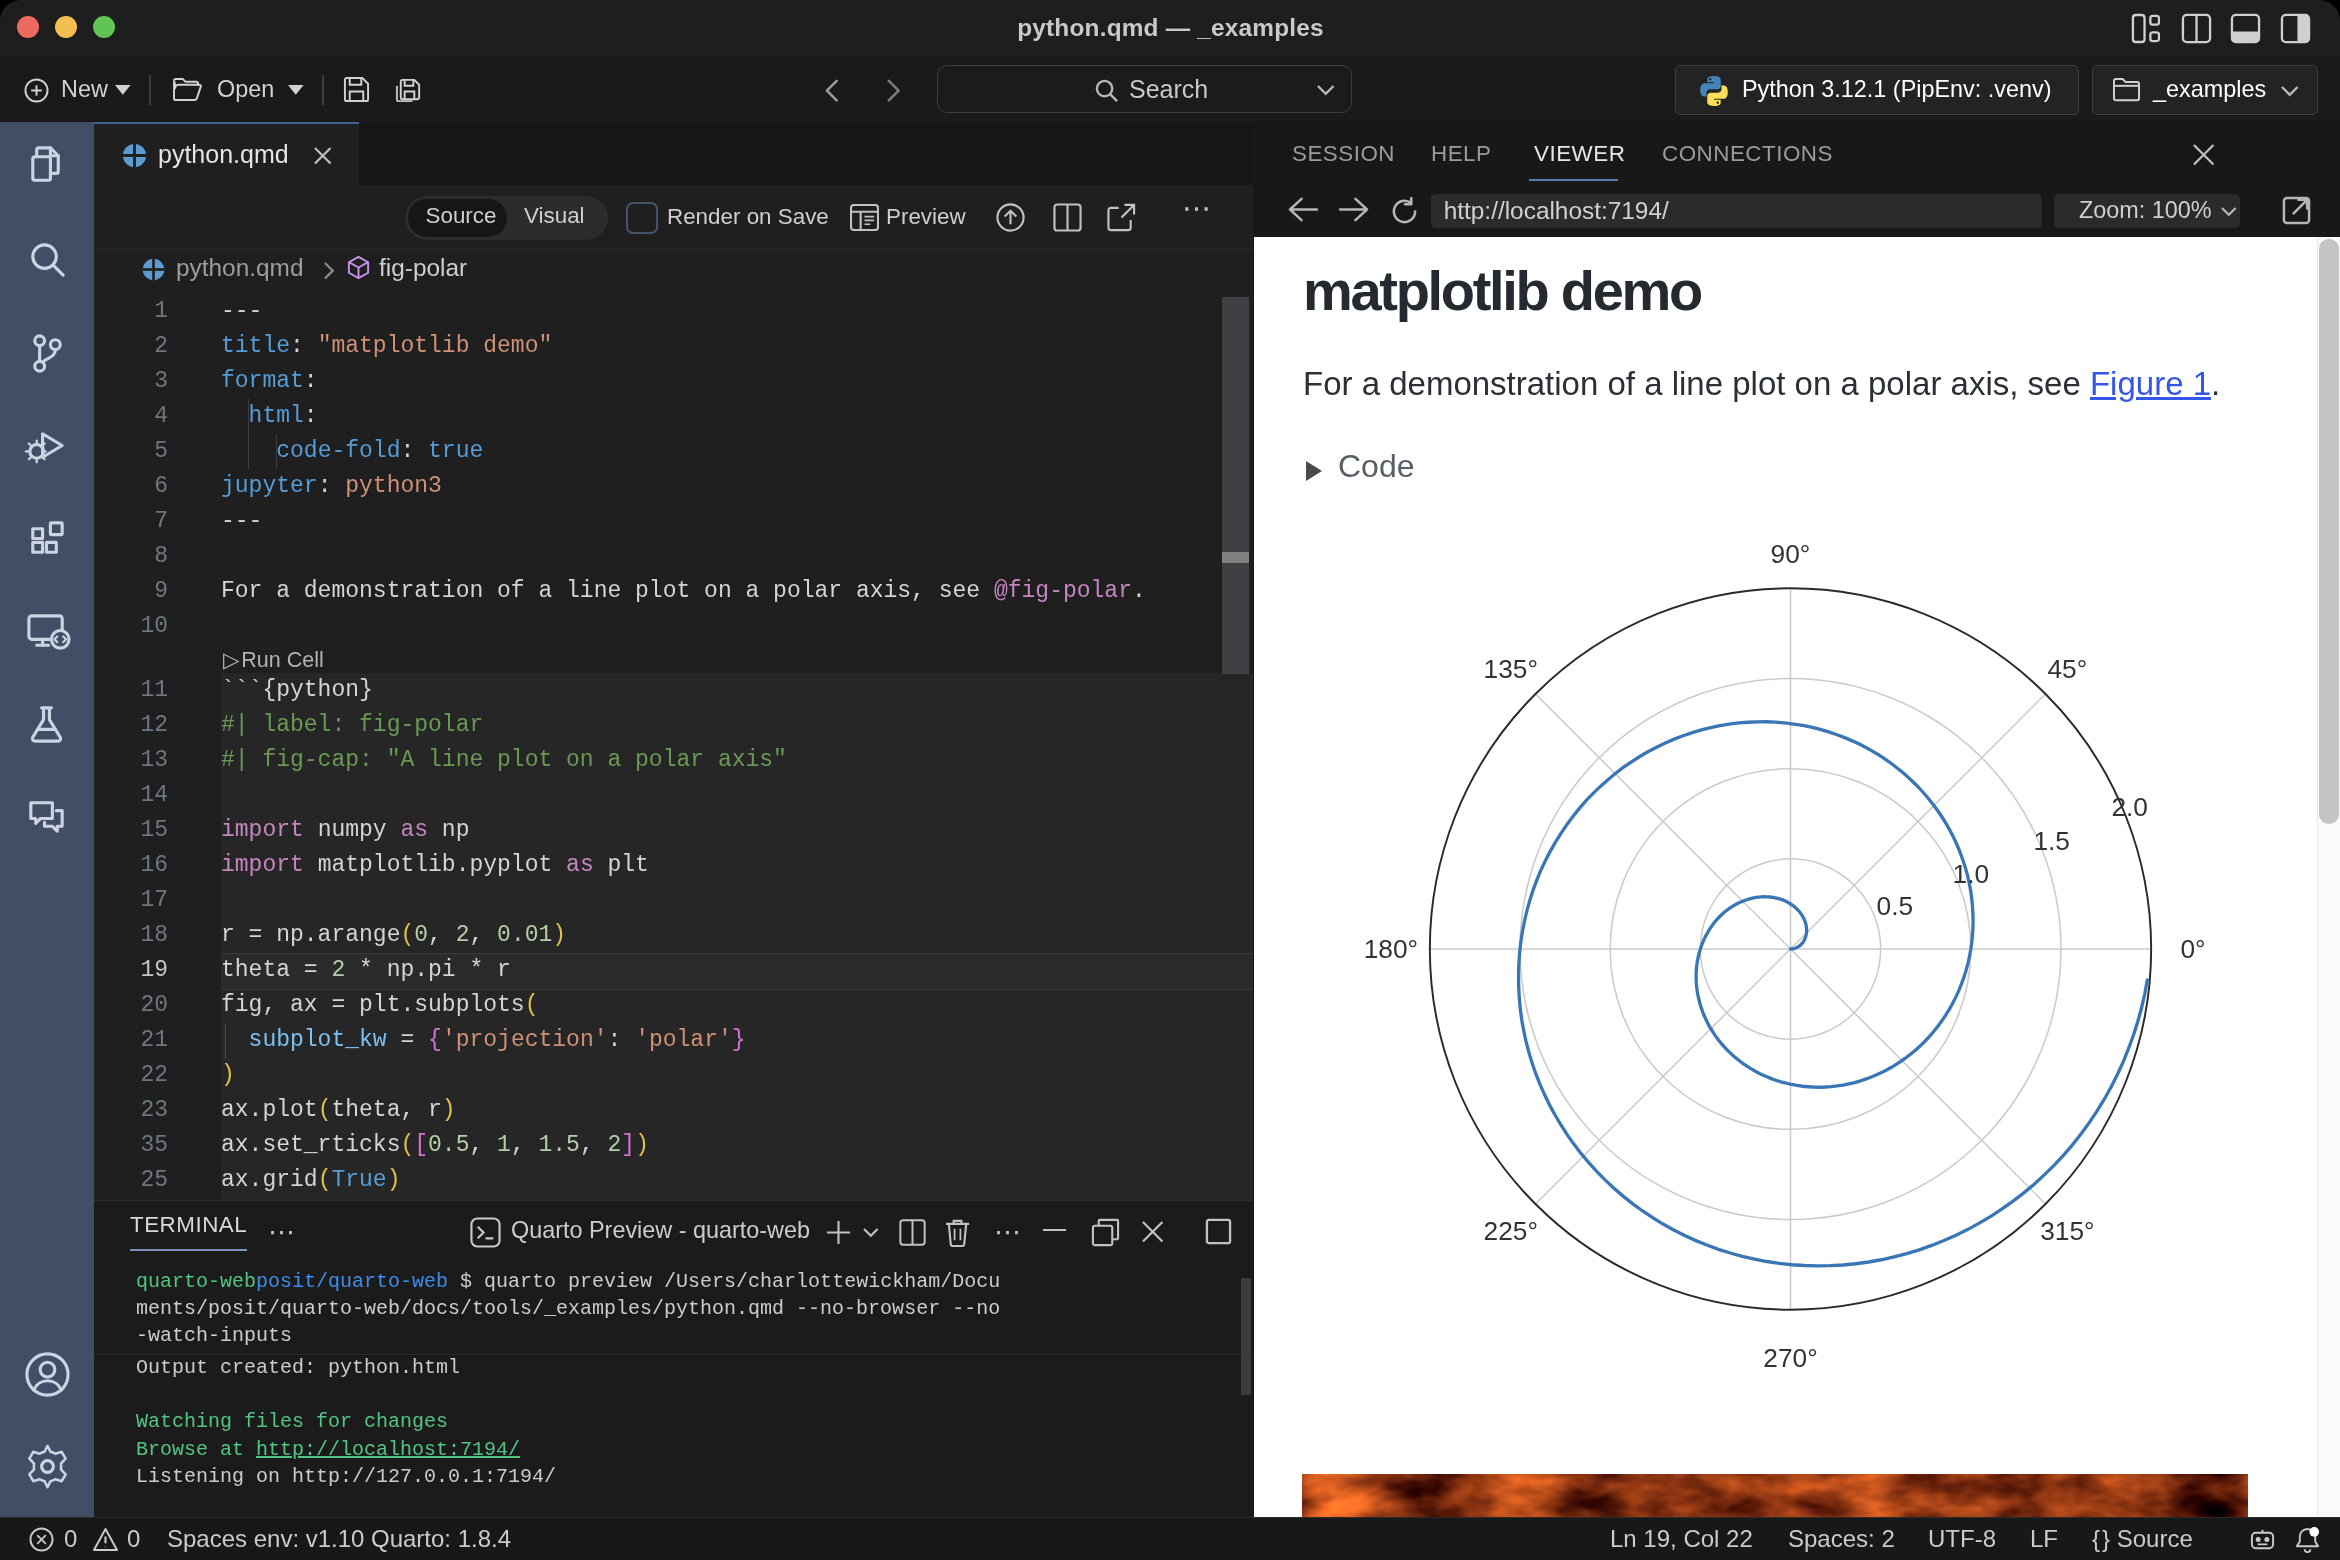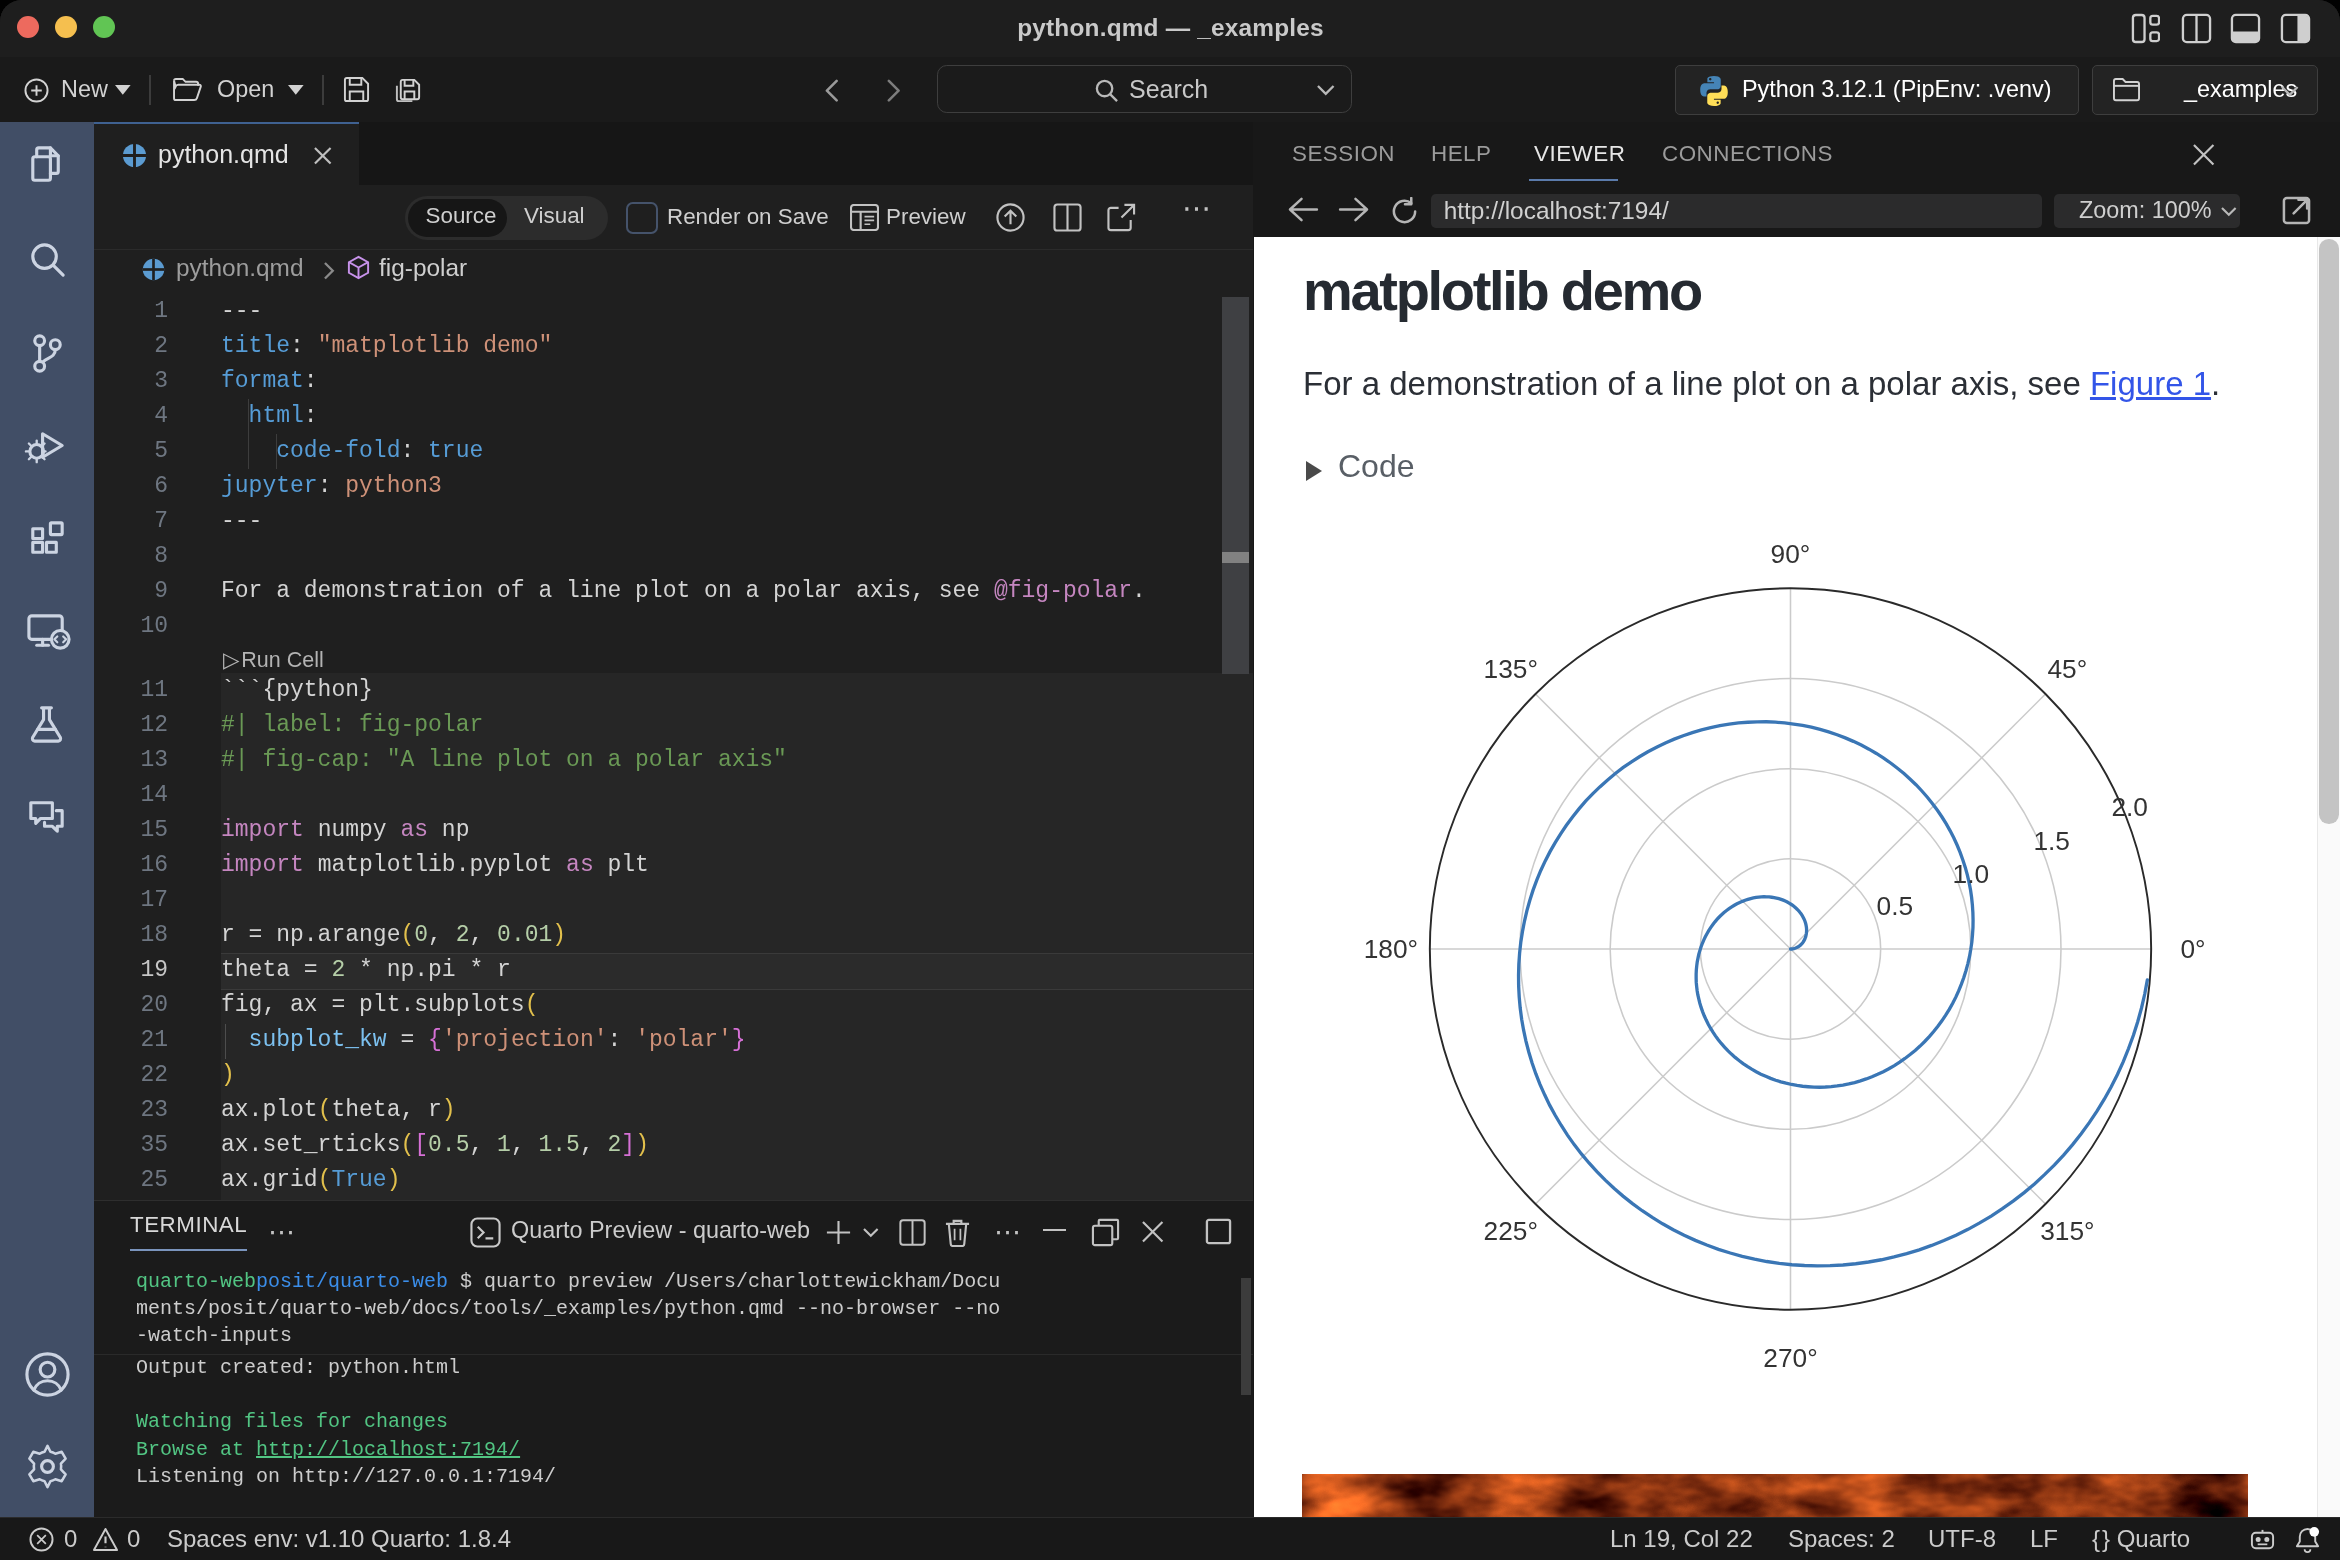--- a/index.html
+++ b/index.html
@@ -114,21 +114,21 @@
       <path fill="#4584b6" d="M31.9,2C17.8,2,18.7,8.1,18.7,8.1l0,6.3h13.4v1.9H13.4c0,0-9-1-9,13.2S12.3,43,12.3,43h4.7v-6.6c0,0-0.3-7.8,7.7-7.8h13.3c0,0,7.5,0.1,7.5-7.2V9.5C45.5,9.5,46.6,2,31.9,2z M24.5,6.2c1.3,0,2.4,1.1,2.4,2.4S25.8,11,24.5,11s-2.4-1.1-2.4-2.4S23.2,6.2,24.5,6.2z"></path>
       <path fill="#ffde57" d="M32.1,62c14.1,0,13.2-6.1,13.2-6.1l0-6.3H31.9v-1.9h18.7c0,0,9,1,9-13.2S51.7,21,51.7,21H47v6.6c0,0,0.3,7.8-7.7,7.8H26c0,0-7.5-0.1-7.5,7.2v12.1C18.5,54.5,17.4,62,32.1,62z M39.5,57.8c-1.3,0-2.4-1.1-2.4-2.4s1.1-2.4,2.4-2.4s2.4,1.1,2.4,2.4S40.8,57.8,39.5,57.8z"></path>
     </svg>
     <div style="margin-left:66px">Python 3.12.1 (PipEnv: .venv)</div>
   </div>
   <div class="chip" style="left:2092px;width:226px">
     <svg class="a" style="left:19.5px;top:12.7px" width="27" height="23.4" viewBox="0 0 28 24" fill="none" stroke="#d2d2d2" stroke-width="2">
           <path d="M1 3 a2 2 0 0 1 2-2 h7 l3 3 h12 a2 2 0 0 1 2 2 v15 a2 2 0 0 1-2 2 h-22 a2 2 0 0 1-2-2 z"></path>
           <path d="M1 8 h26"></path>
         </svg>
-    <div style="margin-left:91px">_examples</div>
+    <div style="margin-left:60px">_examples</div>
     <svg class="a" style="left:187px;top:19.5px" width="19.5" height="12.7" viewBox="0 0 20 13" fill="none" stroke="#b9b9b9" stroke-width="2.4">
           <path d="M2 2 L10 10 L18 2"></path>
         </svg>
   </div>
 </div>
 
 <div id="activitybar">
   <svg style="top:22.4px" width="47" height="47" viewBox="0 0 48 48">
         <path d="M14 13 v-7 a2 2 0 0 1 2-2 h12 l8 8 v16 a2 2 0 0 1-2 2 h-6"></path>
         <path d="M28 4 v8 h8"></path>
@@ -426,21 +426,21 @@
         <path d="M14 2 L26 24 H2 Z" stroke-linejoin="round"></path>
         <path d="M14 10 v7 M14 20.5 v0.6" stroke-width="2.2"></path>
       </svg>
   <div class="s" style="left:127px">0</div>
   <div class="s" style="left:167px">Spaces env: v1.10</div>
   <div class="s" style="left:371px">Quarto: 1.8.4</div>
   <div class="s" style="left:1610px">Ln 19, Col 22</div>
   <div class="s" style="left:1788px">Spaces: 2</div>
   <div class="s" style="left:1928px">UTF-8</div>
   <div class="s" style="left:2030px">LF</div>
-  <div class="s" style="left:2092px">{ } Quarto</div>
+  <div class="s" style="left:2092px">{ } Source</div>
   <svg class="a" style="left:2248px;top:8.8px" width="29" height="26" viewBox="0 0 30 27">
         <path d="M4 10 a4 4 0 0 1 4-4 h14 a4 4 0 0 1 4 4 v8 a4 4 0 0 1-4 4 h-14 a4 4 0 0 1-4-4 z"></path>
         <path d="M15 6 v-3" stroke-width="2"></path>
         <circle cx="10.5" cy="13" r="1.6" fill="#cbcbcb"></circle>
         <circle cx="19.5" cy="13" r="1.6" fill="#cbcbcb"></circle>
         <path d="M10 18 h10" stroke-width="1.8"></path>
       </svg>
   <svg class="a" style="left:2294px;top:7.8px" width="27" height="28" viewBox="0 0 28 29">
         <path d="M14 3 a8 8 0 0 1 8 8 v5 l3 5 H3 l3-5 v-5 a8 8 0 0 1 8-8 z" stroke-linejoin="round"></path>
         <path d="M11 24 a3 3 0 0 0 6 0" stroke-width="1.8"></path>

